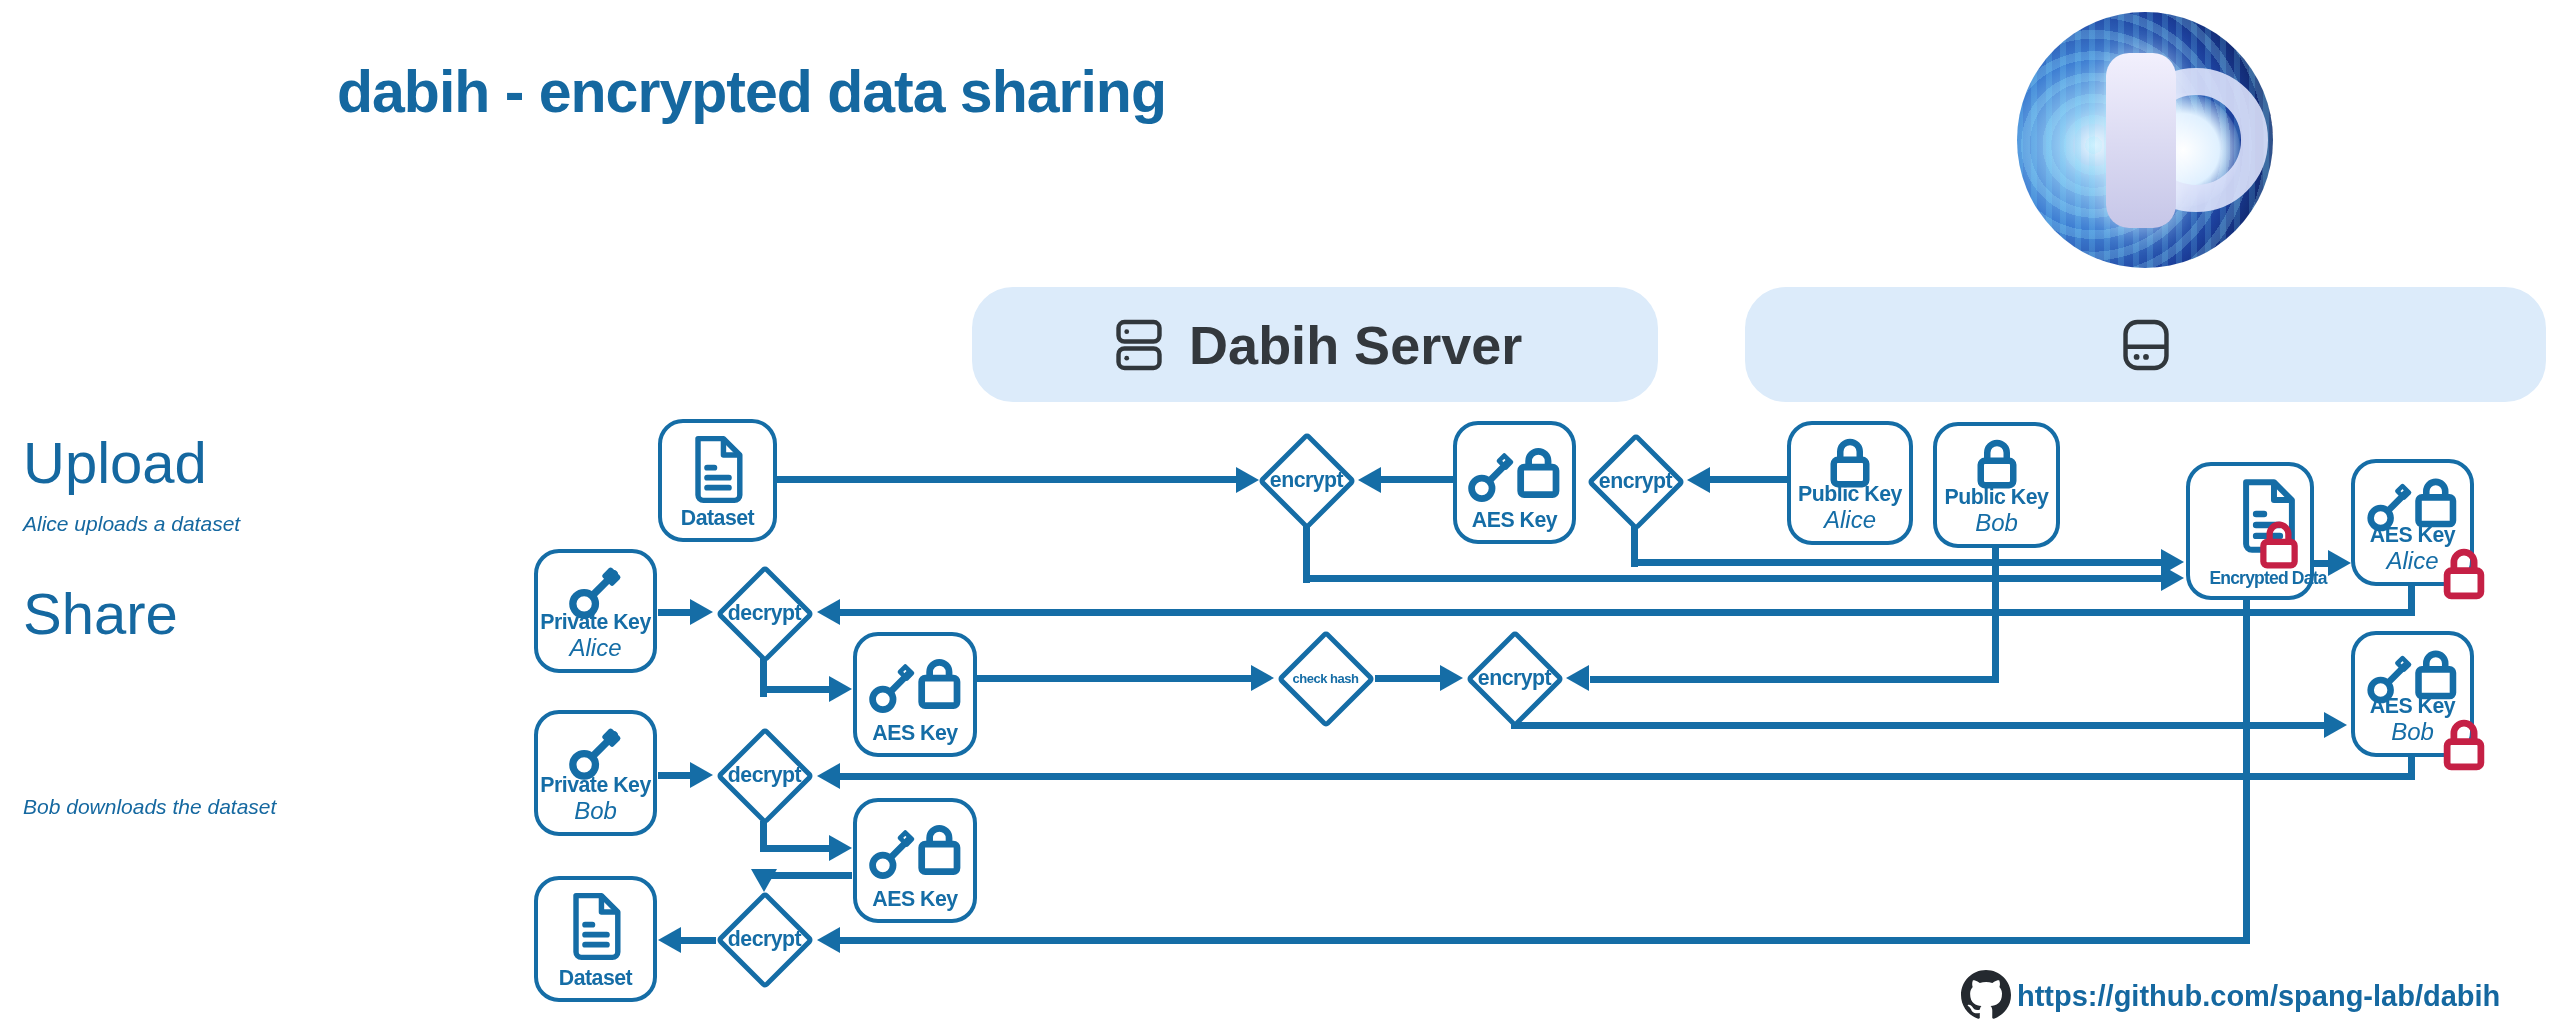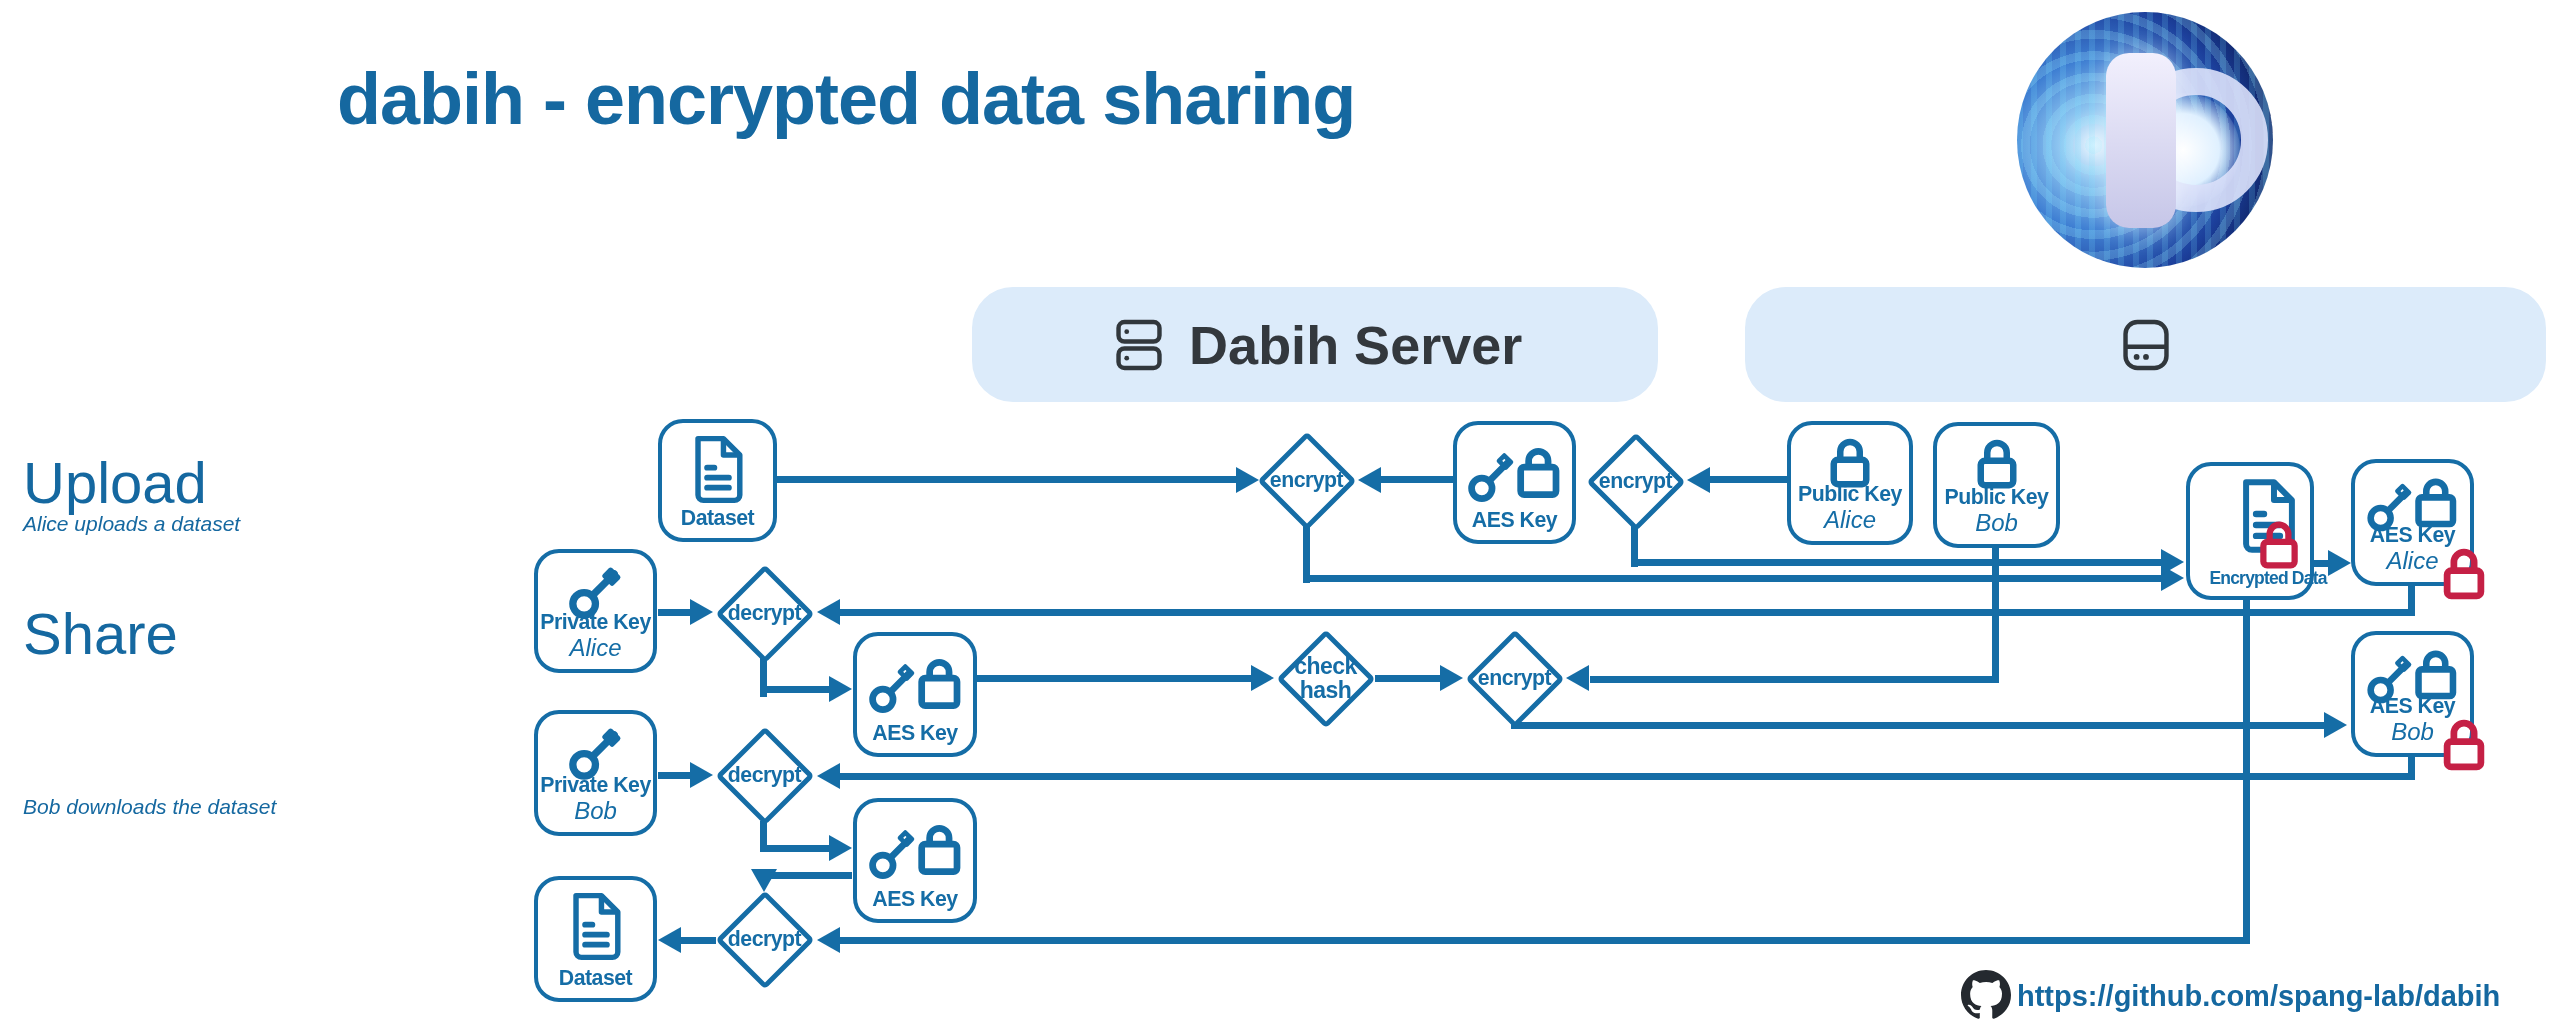--- a/index.html
+++ b/index.html
@@ -8,21 +8,21 @@
     --red:#c52045;
     --band:#dcebfa;
     --bandtext:#33383d;
     --dark:#24292f;
   }
   html,body{margin:0;padding:0;background:#fff;}
   .stage{position:relative;width:2576px;height:1030px;background:#fff;overflow:hidden;
          font-family:"Liberation Sans", sans-serif;}
 
   
-  .title{position:absolute;left:337px;top:58px;font-size:72px;font-weight:bold;color:var(--blue);letter-spacing:-1px;white-space:nowrap;}
+  .title{position:absolute;left:337px;top:58px;font-size:59px;font-weight:bold;color:var(--blue);letter-spacing:-1px;white-space:nowrap;}
   .subtitle{position:absolute;left:339px;top:167px;font-size:40px;color:var(--blue);white-space:nowrap;}
 
   
   .logo{position:absolute;left:2017px;top:11.6px;width:256px;height:256px;border-radius:50%;overflow:hidden;
     background:
       repeating-linear-gradient(90deg, rgba(120,225,255,.18) 0 5.8px, transparent 5.8px 14.5px),
       repeating-radial-gradient(circle at 30% 52%, rgba(160,235,255,.22) 0 8.7px, transparent 8.7px 21.3px),
       radial-gradient(circle at 30% 52%, #eaf6ff 0%, #8cc4f0 16%, #3e7ed2 38%, #1c3f9b 64%, #0a1b55 86%, #071137 100%);}
   .logo-glow{position:absolute;left:109px;top:81px;width:114px;height:114px;border-radius:50%;
       background:radial-gradient(circle,#ffffff 0%,#dff0ff 45%,rgba(120,190,255,0) 75%);}
@@ -31,21 +31,21 @@
   .logo-bar{position:absolute;left:89px;top:41px;width:70px;height:175px;border-radius:23px;
       background:linear-gradient(180deg,#f2f0fd,#c6c6e8);box-shadow:0 0 27px rgba(255,255,255,.55);}
 
   
   .band{position:absolute;top:287px;height:115px;background:var(--band);border-radius:41px;
         display:flex;align-items:center;justify-content:center;gap:19.4px;}
   .band .blbl{font-size:54px;font-weight:bold;color:var(--bandtext);white-space:nowrap;}
   .band svg{width:62px;height:58px;color:#31373c;}
 
   
-  .sec-h{position:absolute;left:23px;font-size:58px;color:var(--blue);white-space:nowrap;margin-top:20px;}
+  .sec-h{position:absolute;left:23px;font-size:58px;color:var(--blue);white-space:nowrap;}
   .sec-c{position:absolute;left:23px;font-size:21px;font-style:italic;color:var(--blue);white-space:nowrap;}
 
   
   .hl{position:absolute;height:6.8px;background:var(--dblue);z-index:1;}
   .vl{position:absolute;width:6.8px;background:var(--dblue);z-index:1;}
   .ar{position:absolute;width:0;height:0;z-index:1;}
   .ar.r{border-top:13.6px solid transparent;border-bottom:13.6px solid transparent;border-left:23px solid var(--dblue);}
   .ar.l{border-top:13.6px solid transparent;border-bottom:13.6px solid transparent;border-right:23px solid var(--dblue);}
   .ar.d{border-left:13.6px solid transparent;border-right:13.6px solid transparent;border-top:23px solid var(--dblue);}
 
@@ -315,21 +315,21 @@
   <div class="dia" style="left:1586px;top:432px;">
     <div class="sq"></div>
       <div class="t">encrypt</div>
   </div>
   <div class="dia" style="left:715px;top:564px;">
     <div class="sq"></div>
       <div class="t">decrypt</div>
   </div>
   <div class="dia" style="left:1276px;top:629px;">
     <div class="sq"></div>
-      <div class="t" style="font-size:23px;">check hash</div>
+      <div class="t" style="font-size:13px;text-align:right;">check hash</div>
   </div>
   <div class="dia" style="left:1465px;top:629px;">
     <div class="sq"></div>
       <div class="t">encrypt</div>
   </div>
   <div class="dia" style="left:715px;top:726px;">
     <div class="sq"></div>
       <div class="t">decrypt</div>
   </div>
   <div class="dia" style="left:715px;top:890px;">

